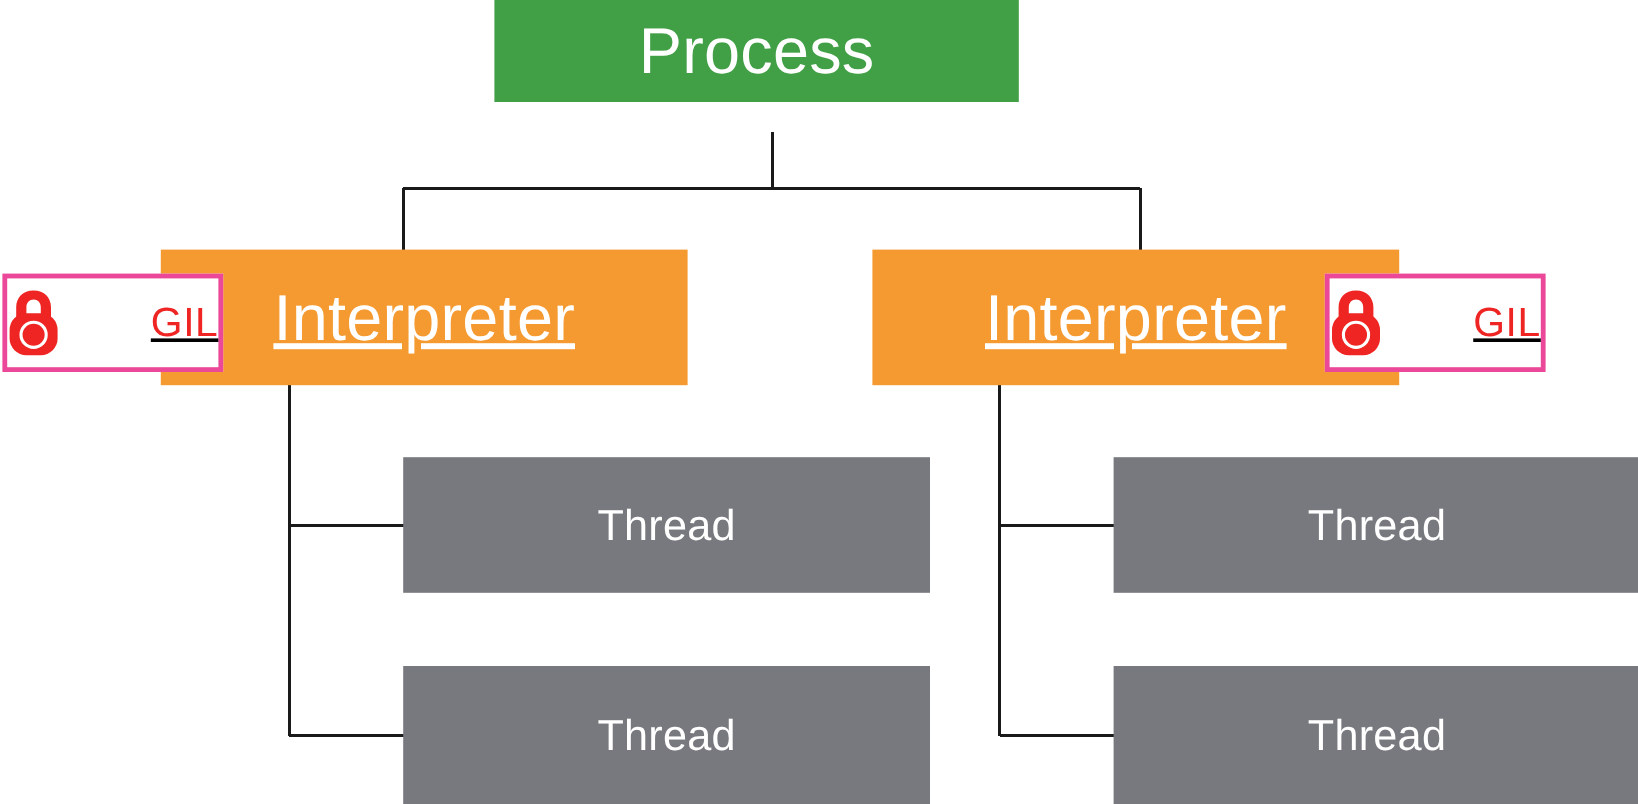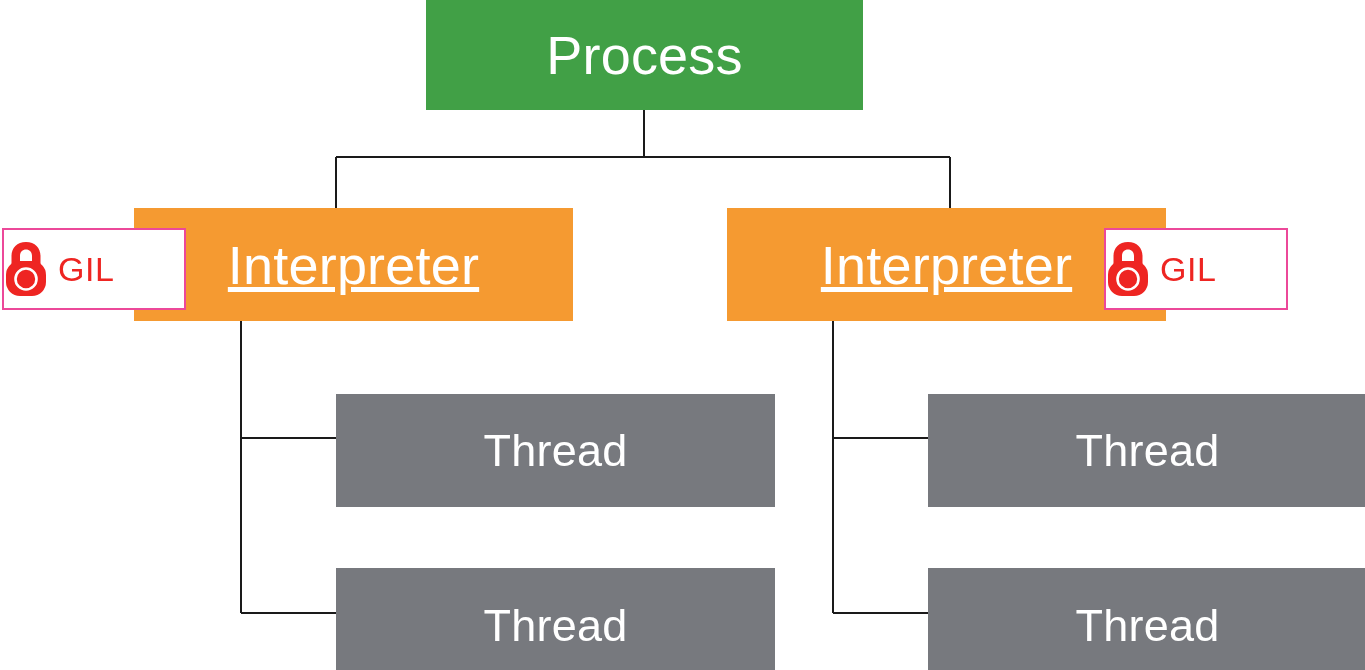--- a/index.html
+++ b/index.html
@@ -32,40 +32,40 @@
     background: #41a046;
     font-size: 54px;
   }
   .node-interpreter {
     background: #f59a31;
     font-size: 54px;
     text-decoration: underline;
   }
   .node-thread {
     background: #77797e;
-    font-size: 45px;
-    margin-top: 13px;
+    font-size: 36px;
   }
   .connector-layer {
     position: absolute;
     left: 0;
     top: 0;
     width: 1365px;
     height: 670px;
     pointer-events: none;
   }
   .gil-badge {
     position: absolute;
     box-sizing: border-box;
     background: #ffffff;
-    border: 2px solid #ec4899;
+    border: 4px solid #ec4899;
     display: flex;
     align-items: center;
-    justify-content: flex-start;
+    justify-content: space-between;
     gap: 10px;
+    text-decoration: underline;
   }
   .gil-lock {
     display: block;
     width: 44px;
     height: 56px;
     flex: 0 0 auto;
   }
   .gil-text {
     color: #ee2522;
     font-size: 34px;
@@ -88,21 +88,21 @@
       <path d="M 241 321 L 241 613"></path>
       <path d="M 241 438 L 338 438"></path>
       <path d="M 241 613 L 338 613"></path>
 
       <path d="M 833 321 L 833 613"></path>
       <path d="M 833 438 L 930 438"></path>
       <path d="M 833 613 L 930 613"></path>
     </g>
   </svg>
 
-  <div class="node node-process" style="left:426px; top:0px; width:437px; height:110px;">
+  <div class="node node-process" style="left:412px; top:0px; width:437px; height:85px;">
     <span>Process</span>
   </div>
 
   <div class="node node-interpreter" style="left:134px; top:208px; width:439px; height:113px;">
     <span>Interpreter</span>
   </div>
 
   <div class="node node-interpreter" style="left:727px; top:208px; width:439px; height:113px;">
     <span>Interpreter</span>
   </div>

